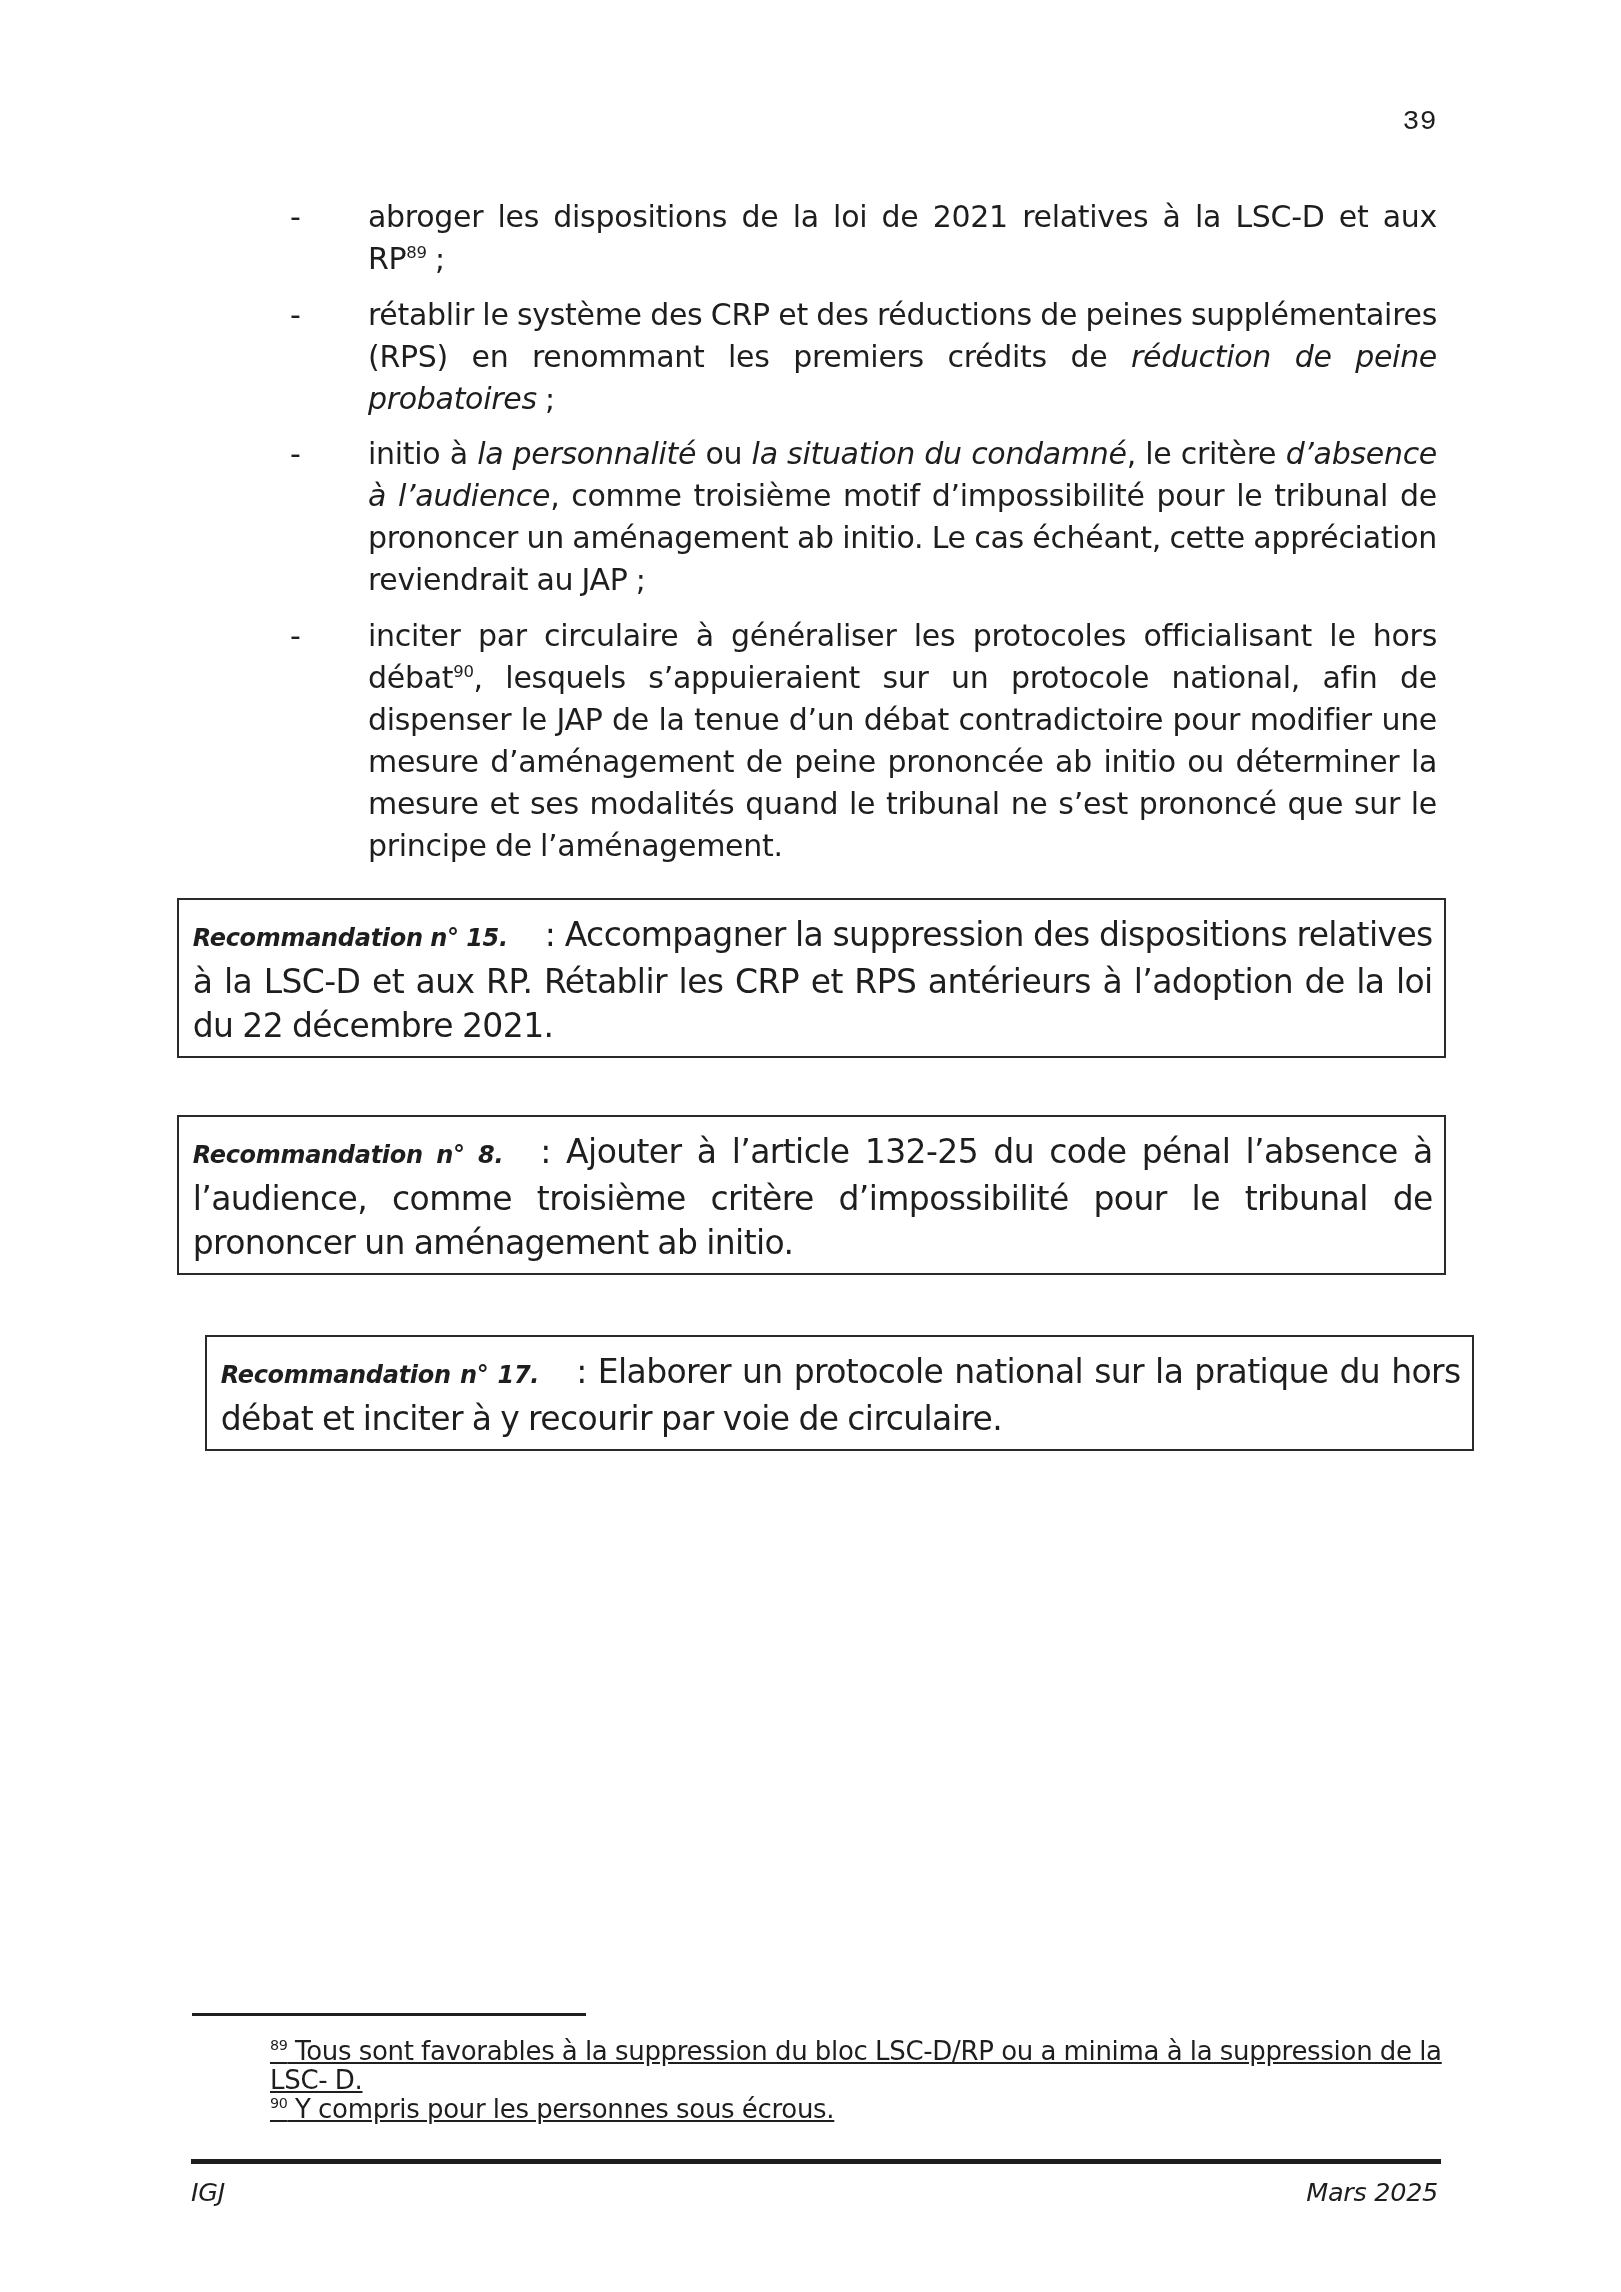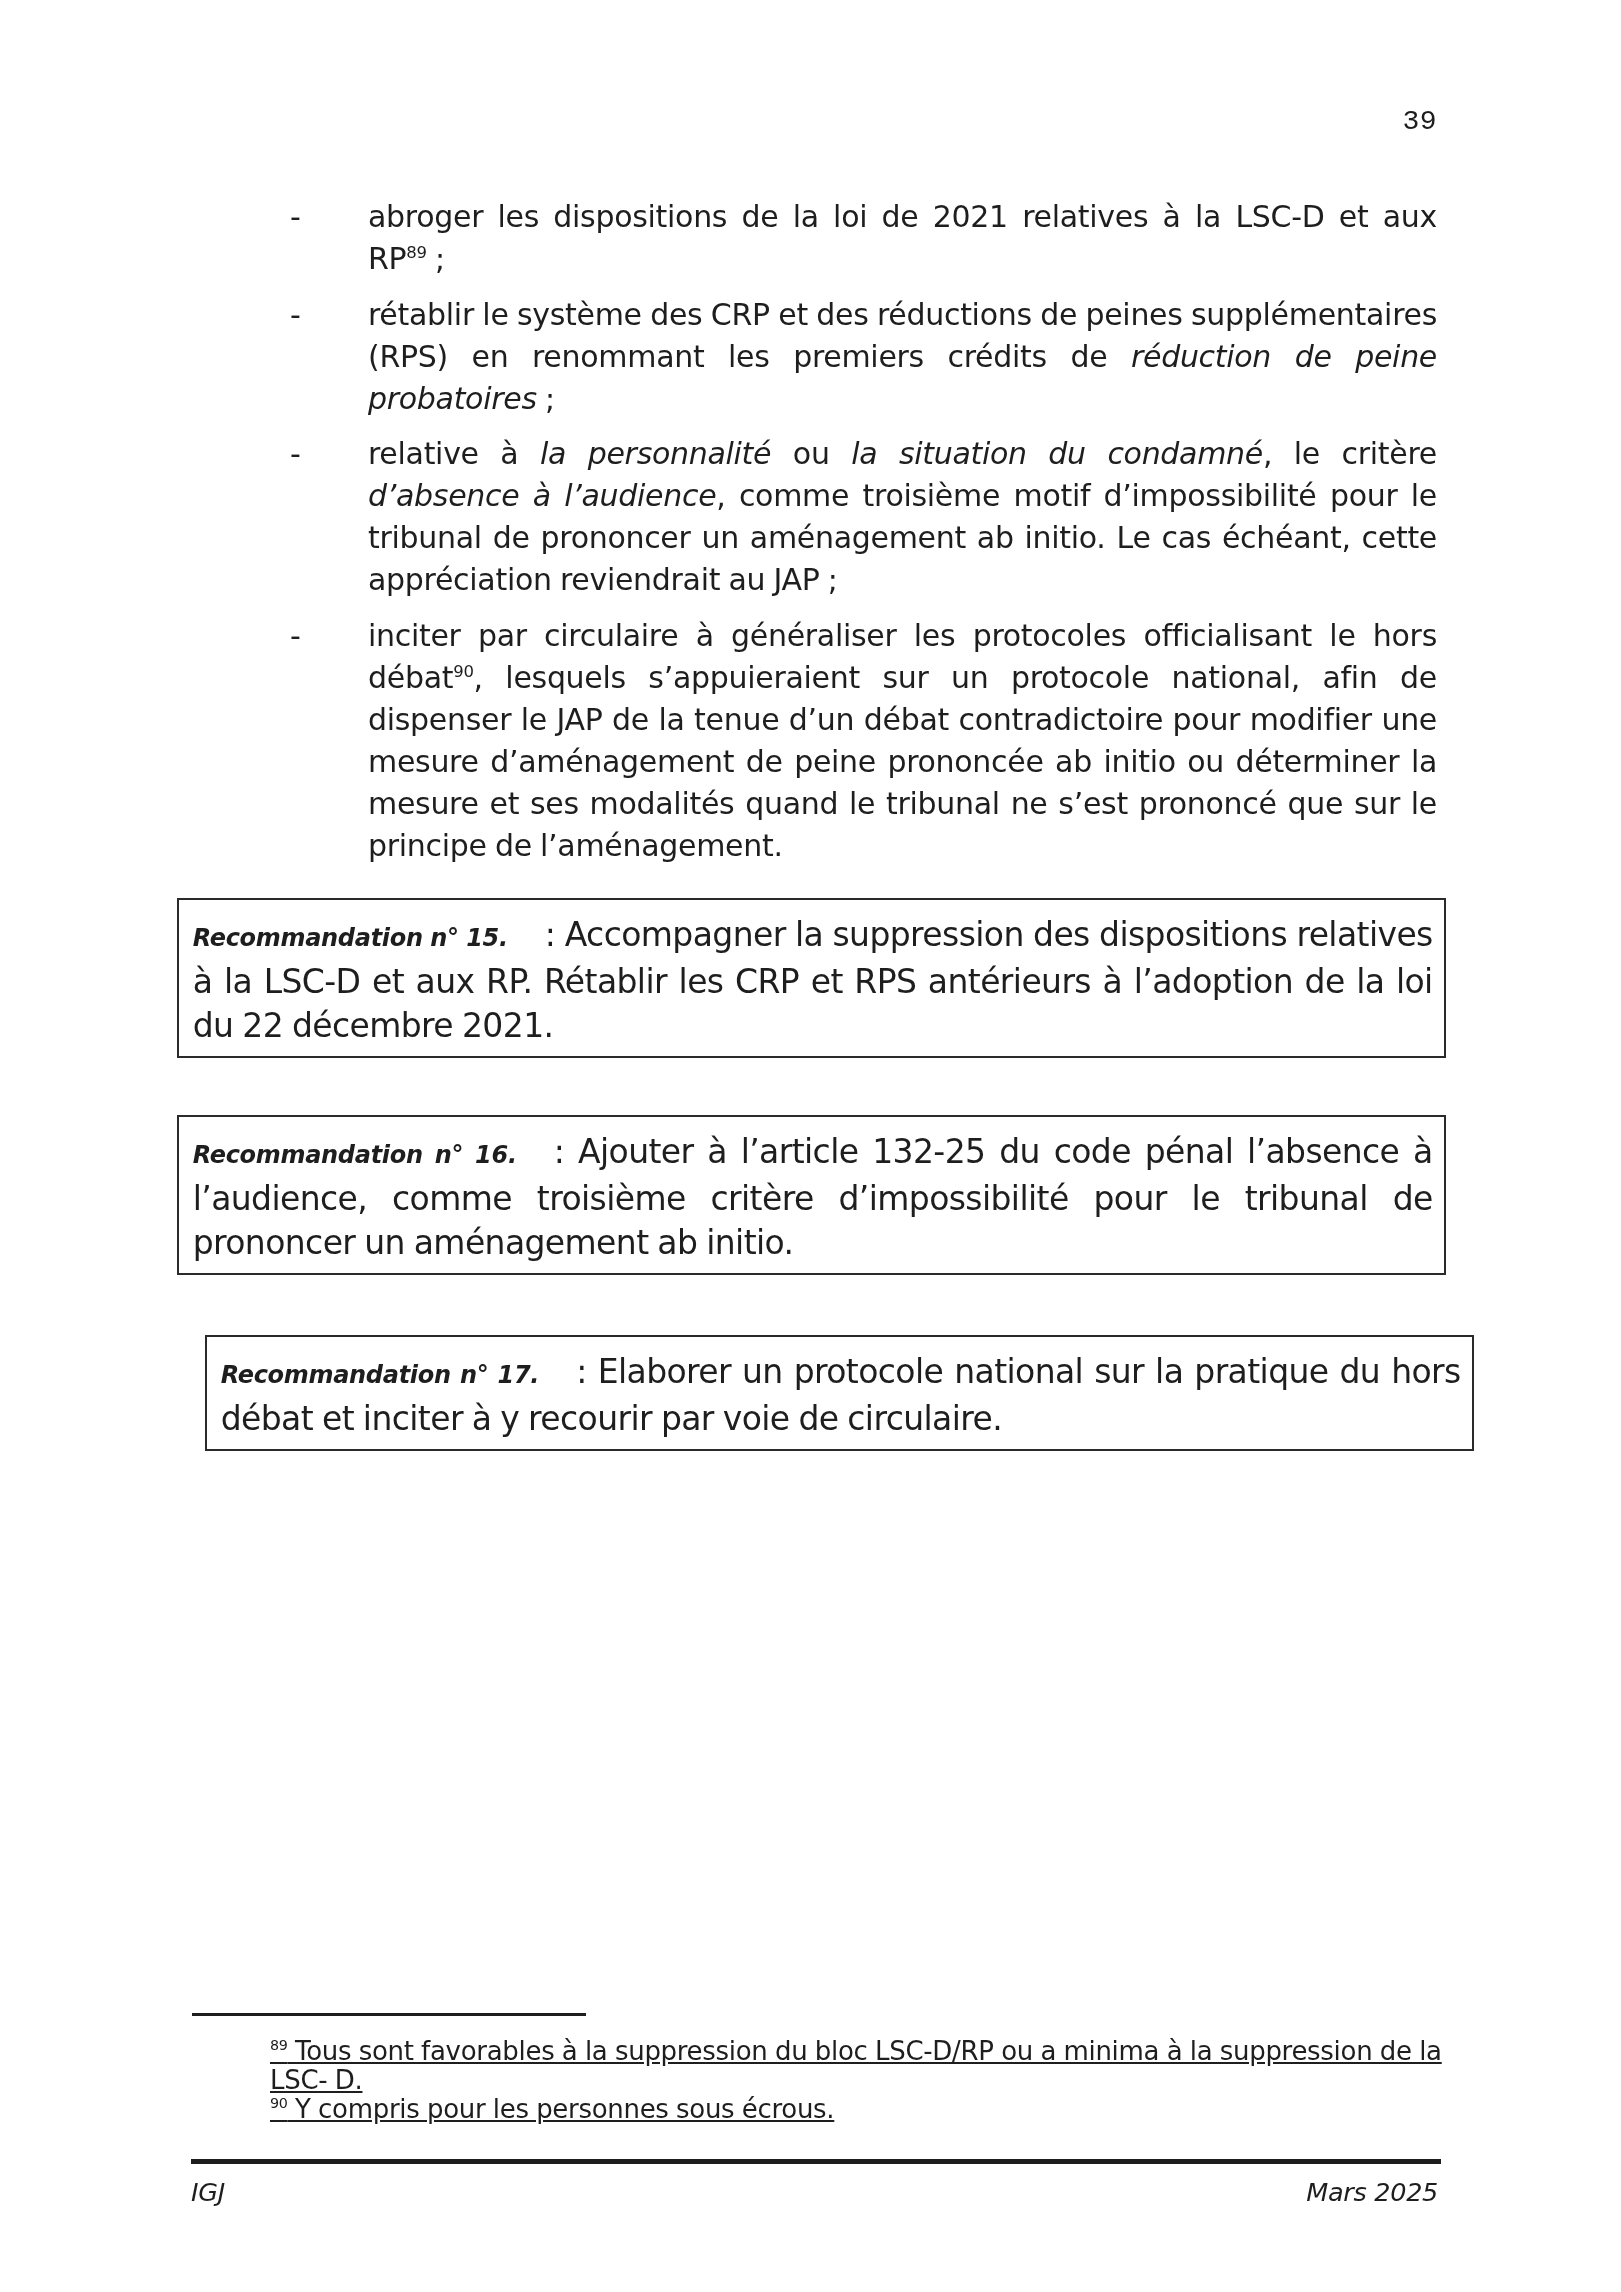--- a/index.html
+++ b/index.html
@@ -68,34 +68,34 @@
   <li class="bullet">
     <span class="dash">-</span>
     <span class="content"><span>abroger les dispositions de la loi de 2021 relatives à la LSC-D et aux RP</span><sup>89</sup><span>&nbsp;;</span></span>
   </li>
   <li class="bullet">
     <span class="dash">-</span>
     <span class="content"><span>rétablir le système des CRP et des réductions de peines supplémentaires (RPS) en renommant les premiers crédits de </span><em>réduction de peine probatoires</em><span>&nbsp;;</span></span>
   </li>
   <li class="bullet">
     <span class="dash">-</span>
-    <span class="content"><span>relative à </span><em>la personnalité</em><span> ou </span><em>la situation du condamné</em><span>, le critère </span><em>d’absence à l’audience</em><span>, comme troisième motif d’impossibilité pour le tribunal de prononcer un aménagement ab initio. Le cas échéant, cette appréciation reviendrait au JAP&nbsp;;</span></span>
+    <span class="content"><span>initio à </span><em>la personnalité</em><span> ou </span><em>la situation du condamné</em><span>, le critère </span><em>d’absence à l’audience</em><span>, comme troisième motif d’impossibilité pour le tribunal de prononcer un aménagement ab initio. Le cas échéant, cette appréciation reviendrait au JAP&nbsp;;</span></span>
   </li>
   <li class="bullet">
     <span class="dash">-</span>
     <span class="content"><span>inciter par circulaire à généraliser les protocoles officialisant le hors débat</span><sup>90</sup><span>, lesquels s’appuieraient sur un protocole national, afin de dispenser le JAP de la tenue d’un débat contradictoire pour modifier une mesure d’aménagement de peine prononcée ab initio ou déterminer la mesure et ses modalités quand le tribunal ne s’est prononcé que sur le principe de l’aménagement.</span></span>
   </li>
 </ul>
 
 <div class="reco-box" style="top:898px;">
   <span class="label">Recommandation n° 15.</span><span class="sep"></span><span>: Accompagner la suppression des dispositions relatives à la LSC-D et aux RP. Rétablir les CRP et RPS antérieurs à l’adoption de la loi du 22 décembre 2021.</span>
 </div>
 
 <div class="reco-box" style="top:1115px;">
-  <span class="label">Recommandation n° 16.</span><span class="sep"></span><span>: Ajouter à l’article 132-25 du code pénal l’absence à l’audience, comme troisième critère d’impossibilité pour le tribunal de prononcer un aménagement ab initio.</span>
+  <span class="label">Recommandation n° 8.</span><span class="sep"></span><span>: Ajouter à l’article 132-25 du code pénal l’absence à l’audience, comme troisième critère d’impossibilité pour le tribunal de prononcer un aménagement ab initio.</span>
 </div>
 
 <div class="reco-box" style="top:1335px;margin-left:28px;">
   <span class="label">Recommandation n° 17.</span><span class="sep"></span><span>: Elaborer un protocole national sur la pratique du hors débat et inciter à y recourir par voie de circulaire.</span>
 </div>
 
 <div class="footnote-rule"></div>
 <div class="footnotes">
   <p class="footnote"><sup>89</sup><span> Tous sont favorables à la suppression du bloc LSC-D/RP ou a minima à la suppression de la LSC- D.</span></p>
   <p class="footnote"><sup>90</sup><span> Y compris pour les personnes sous écrous.</span></p>

